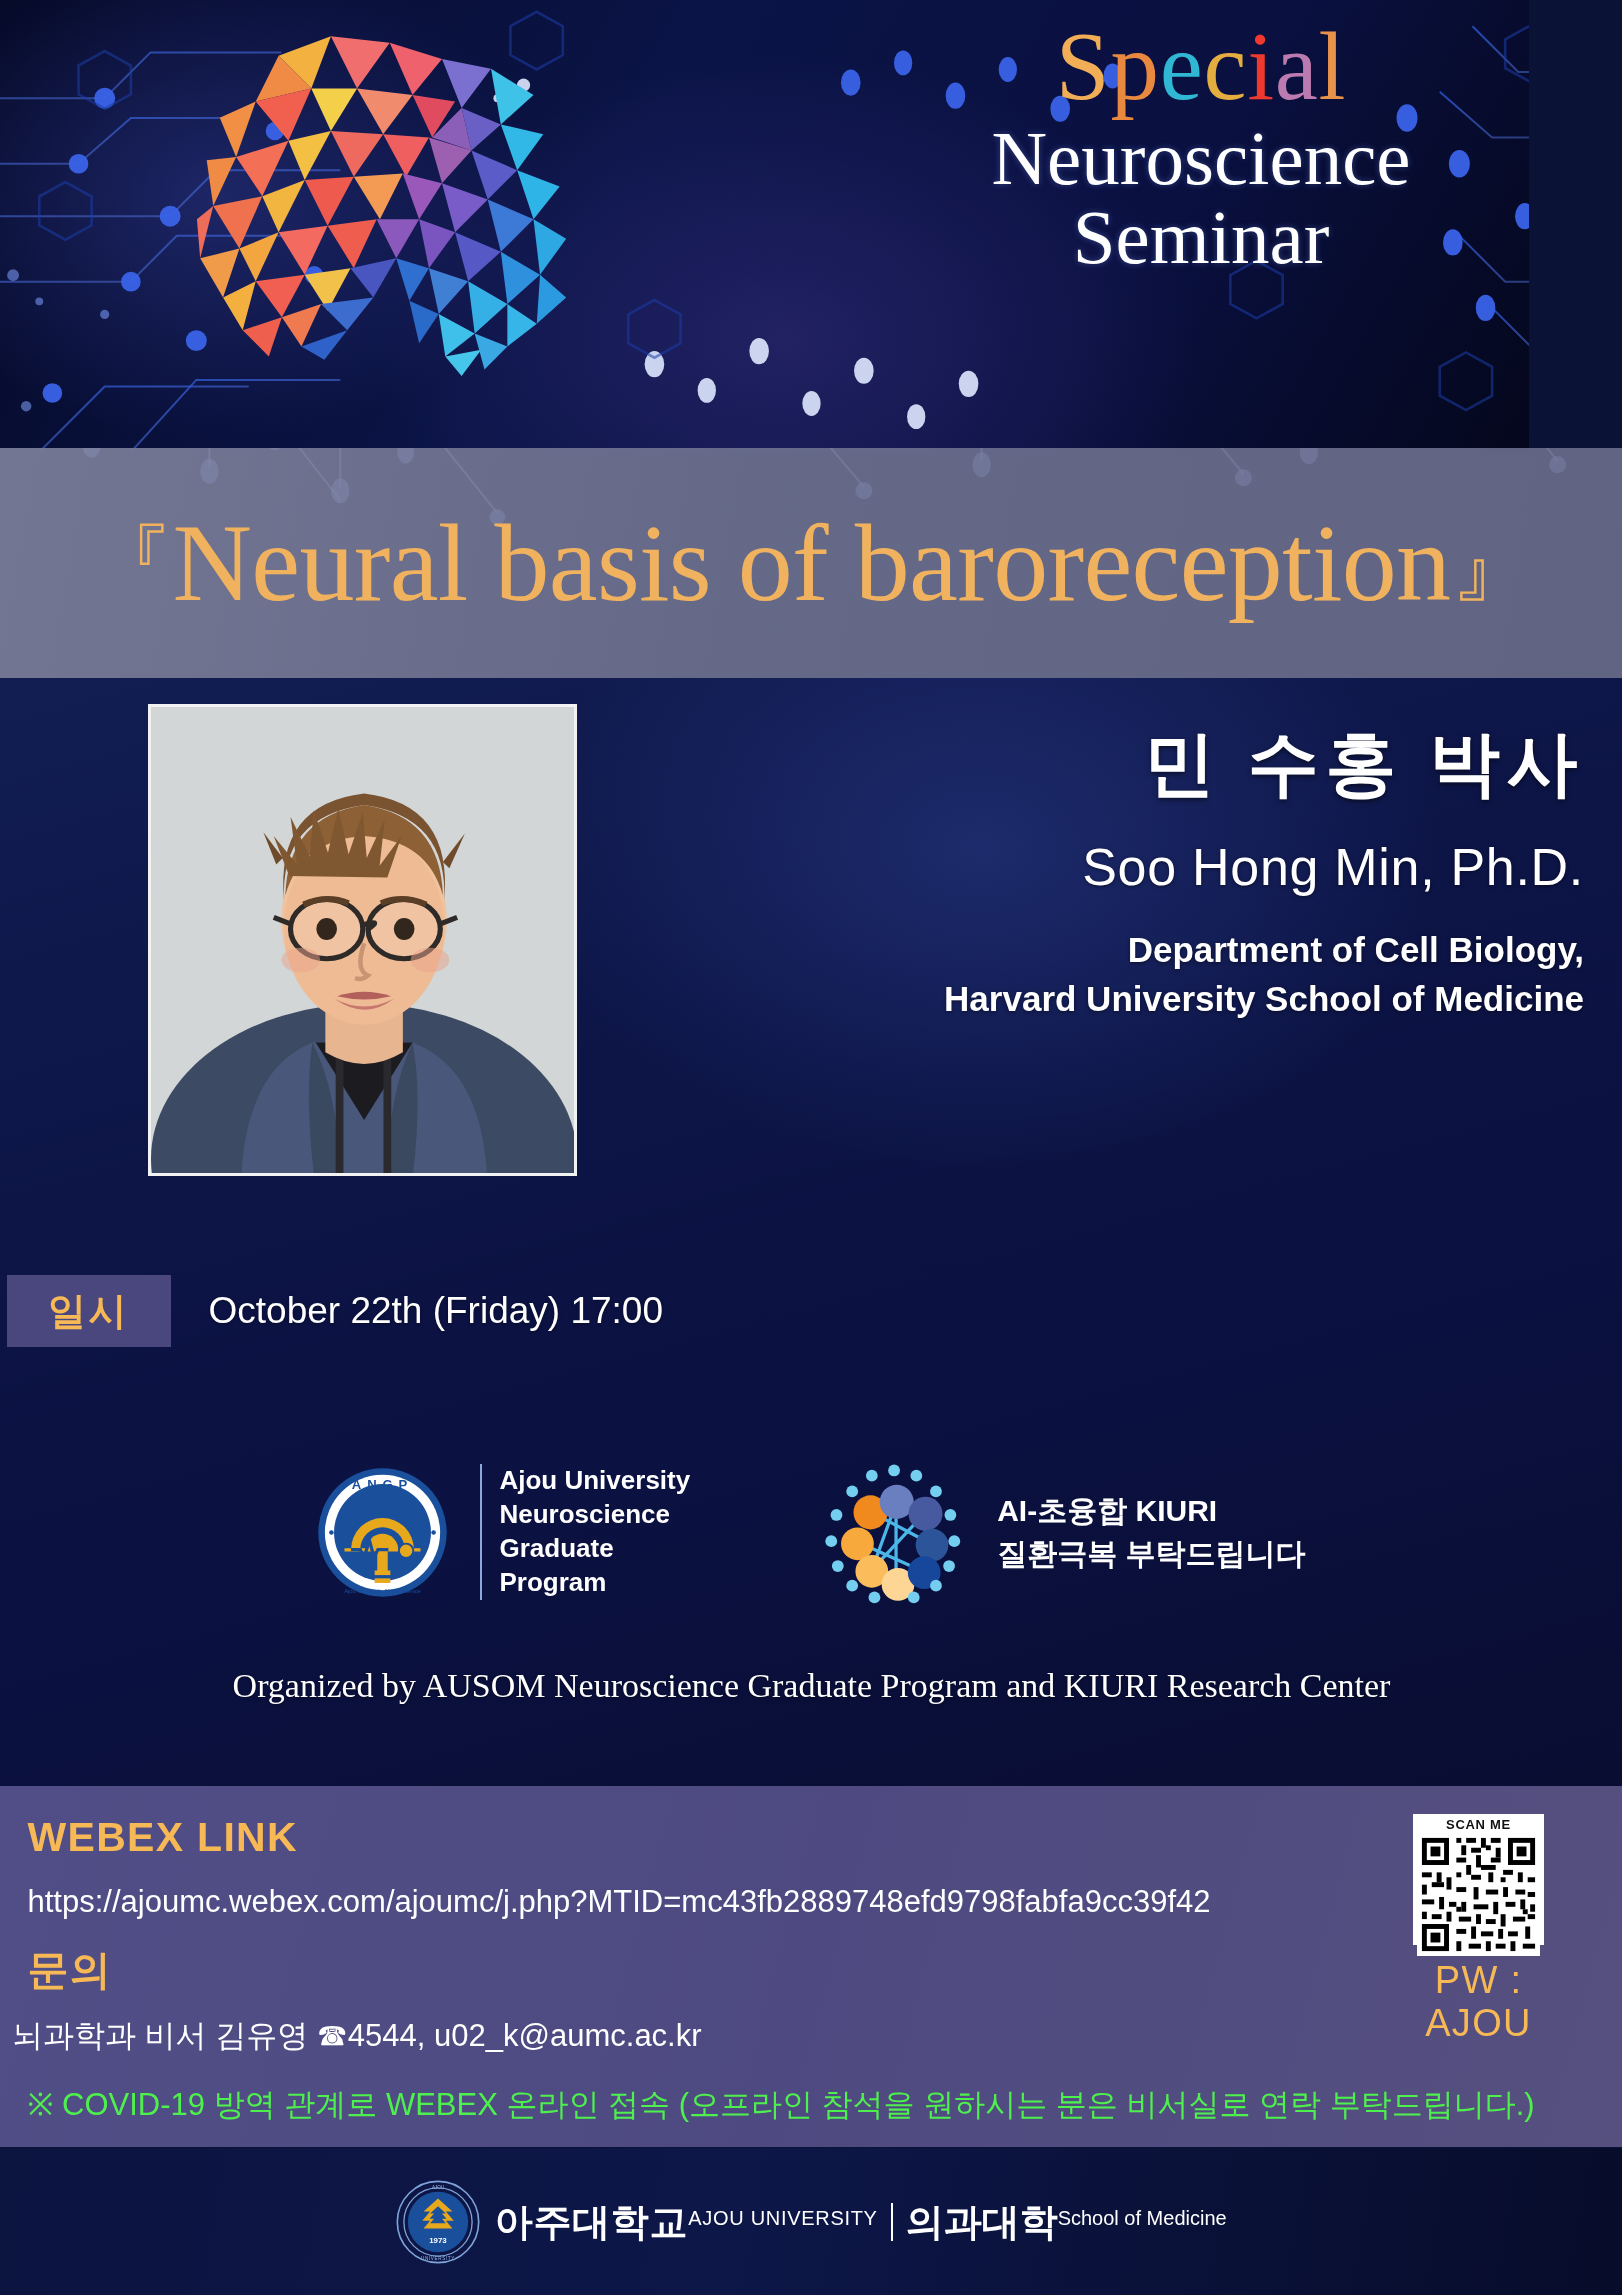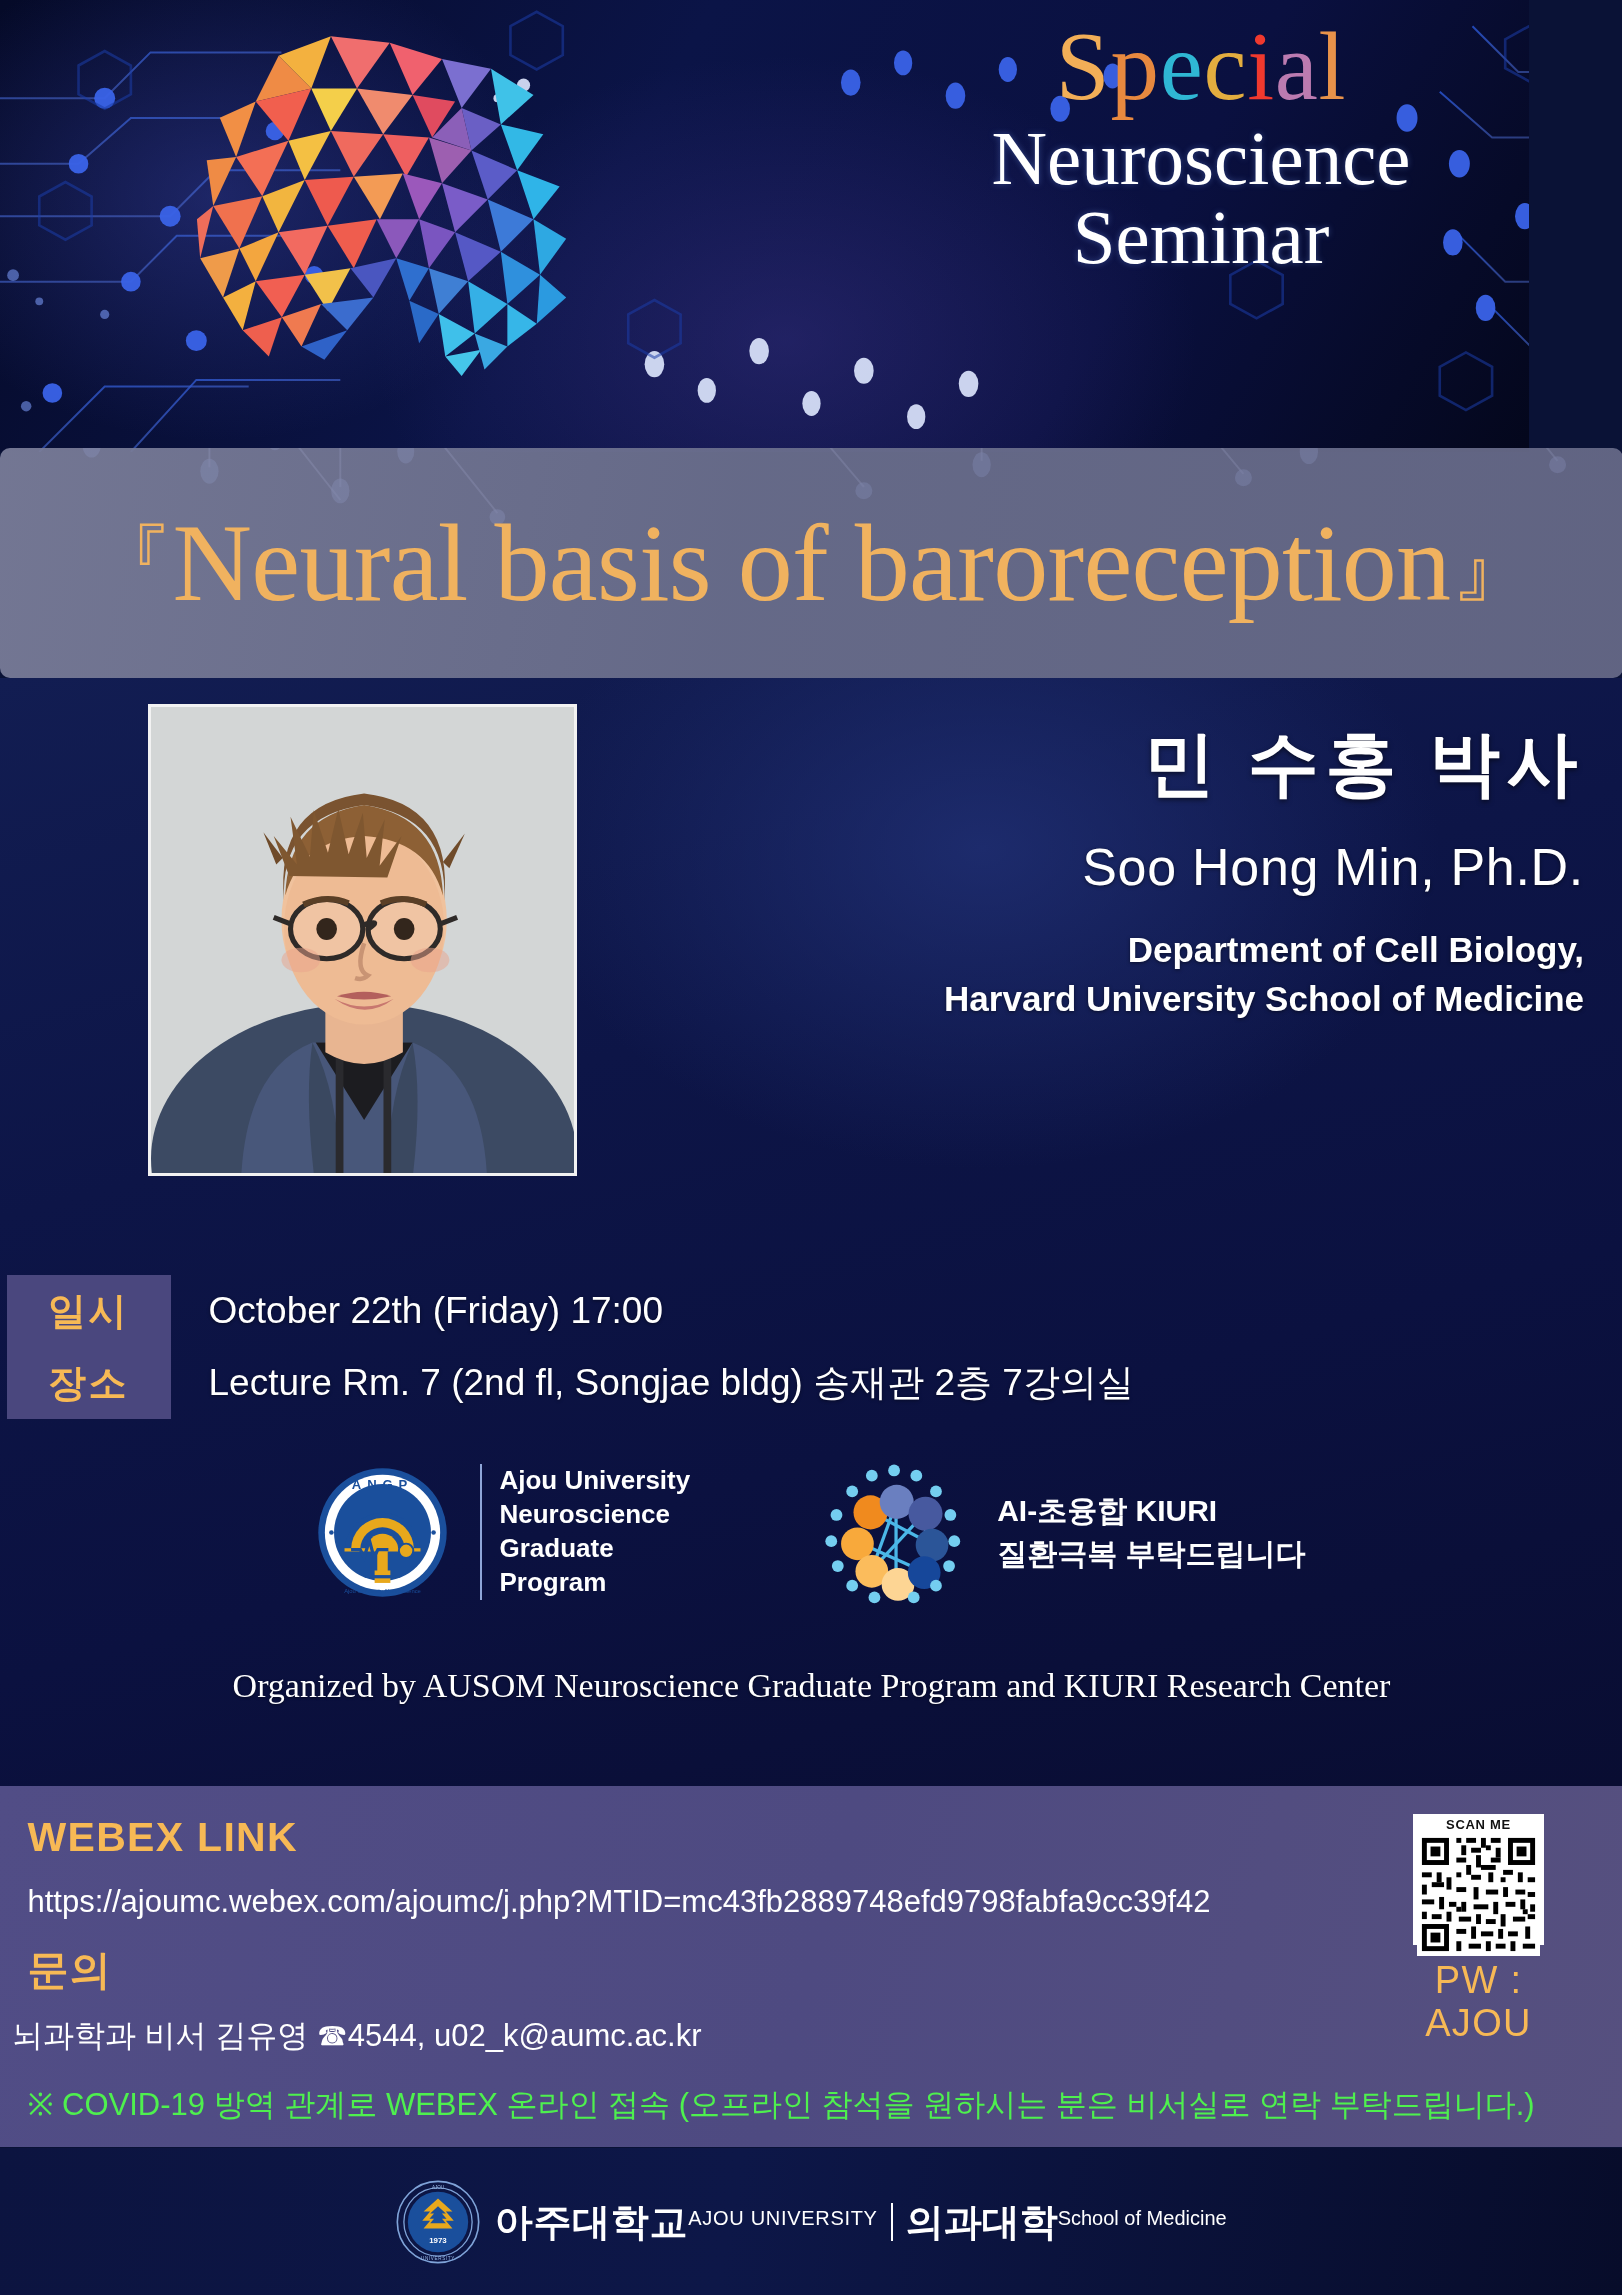--- a/index.html
+++ b/index.html
@@ -44,21 +44,20 @@
     font-family:"Liberation Serif", serif;
     font-size:77px; color:#ffffff; margin-top:1.3px;
     text-shadow:0 0 6.5px rgba(120,160,255,.35);
   }
 
   
   .banner {
     position:absolute; left:0; top:448px; width:1623px; height:230px;
     background:linear-gradient(100deg, rgba(123,126,154,0.93) 0%, rgba(108,112,142,0.93) 45%, rgba(103,106,136,0.93) 100%);
     overflow:hidden;
-    border-radius:10px;
   }
   .banner-deco { position:absolute; left:0; top:-131px; width:1623px; height:366px; opacity:.30; }
   .banner-title {
     position:absolute; left:0; top:50%; transform:translateY(-50%);
     width:1623px; text-align:center;
     font-family:"Liberation Serif", serif;
     font-size:110px; color:#f0b25f; white-space:nowrap;
     letter-spacing:-0.7px;
   }
   .bk { font-size:86px; vertical-align:0.08em; }
@@ -438,24 +437,20 @@
     <div class="speaker">
       <div class="sp-kr">민 수홍 박사</div>
       <div class="sp-en">Soo Hong Min, Ph.D.</div>
       <div class="sp-aff1">Department of Cell Biology,</div>
       <div class="sp-aff2">Harvard University School of Medicine</div>
     </div>
 
     <div class="info-row r1">
       <div class="badge">일시</div>
       <div class="info-text">October 22th (Friday)  17:00</div>
-    </div>
-    <div class="info-row r2">
-      <div class="badge">장소</div>
-      <div class="info-text">Lecture Rm. 7 (2nd fl, Songjae bldg) 송재관 2층 7강의실</div>
     </div>
 
     <div class="logos">
 
       <div class="logo-unit">
         <svg class="angp-seal" viewBox="0 0 200 200">
           <circle cx="100" cy="100" r="98" fill="#1a4f9c"></circle>
           <circle cx="100" cy="100" r="88" fill="#ffffff"></circle>
           <circle cx="100" cy="100" r="74" fill="#1a4f9c"></circle>
           <path d="M42 128 a58 58 0 0 1 116 0 Z" fill="#1a4f9c"></path>

